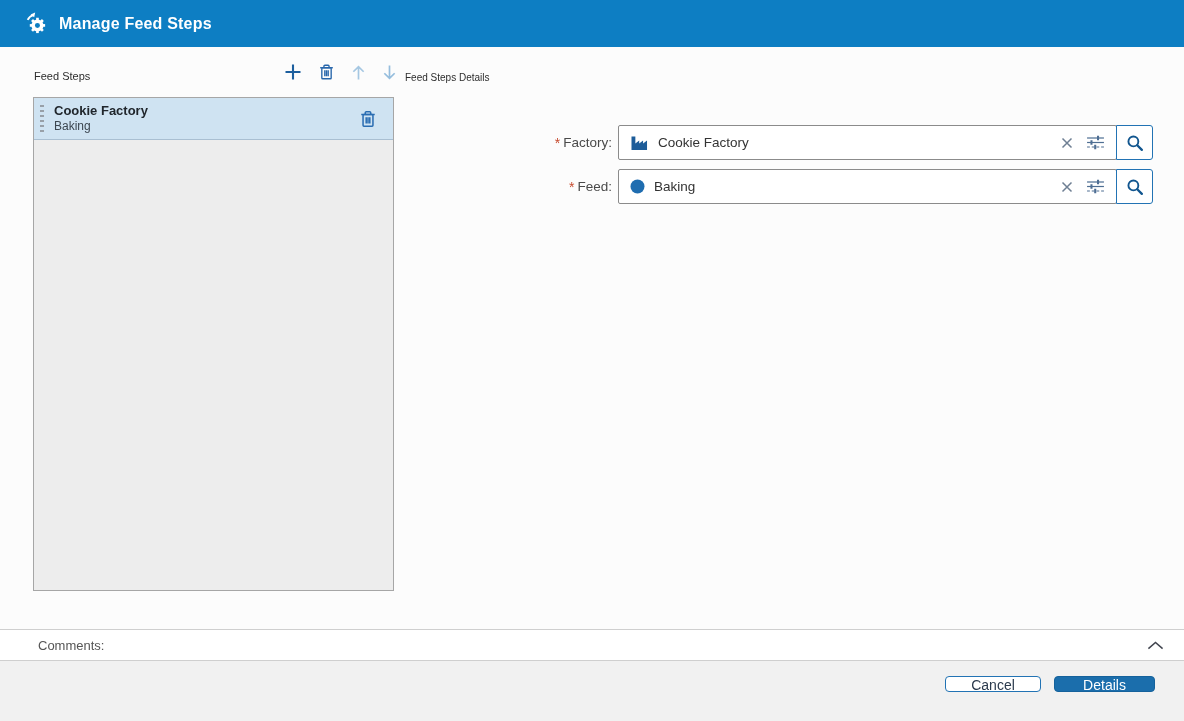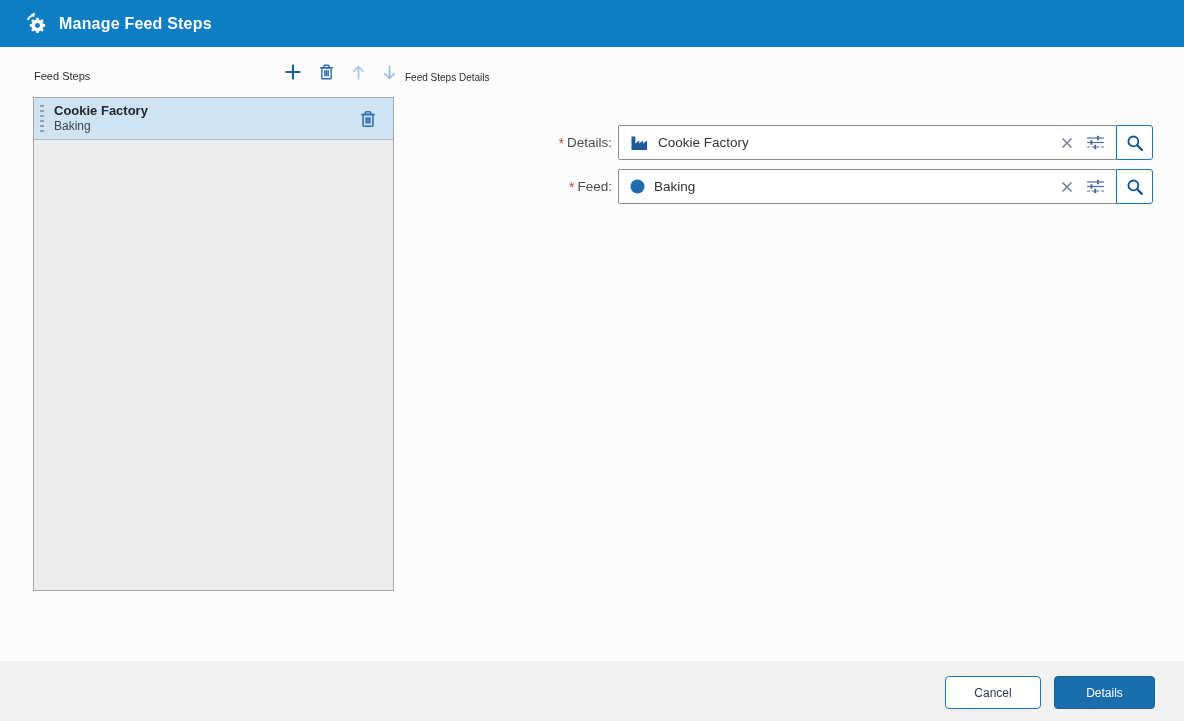--- a/index.html
+++ b/index.html
@@ -55,21 +55,21 @@
   .comments-bar { position:absolute; left:0; top:629px; width:100%; height:32px; background:#fff;
                   border-top:1px solid #cfcfcf; border-bottom:1px solid #cfcfcf;
                   display:flex; align-items:center; padding:0 20px 0 38px; cursor:pointer; }
   .comments-label { font-size:13px; color:#555; }
   .chev { margin-left:auto; line-height:0; }
 
   
   .footer { position:absolute; left:0; top:661px; width:100%; height:60px; background:#f1f1f1;
             display:flex; justify-content:flex-end; align-items:flex-start;
             padding:15px 29px 0 0; gap:13px; }
-  .btn { height:33px; border-radius:4px; font-size:12px; font-family:"Liberation Sans", sans-serif; cursor:pointer; }
+  .btn { height:16px; border-radius:4px; font-size:14px; font-family:"Liberation Sans", sans-serif; cursor:pointer; }
   .btn-cancel { width:96px;  background:#fff; border:1px solid #2273b4; color:#2b3a4d; }
   .btn-manage { width:101px; background:#1b6eac; border:1px solid #15629c; color:#fff; }
 </style>
 </head>
 <body>
 
 <div class="app">
 
   <header class="titlebar">
     <span class="titlebar-icon">
@@ -156,21 +156,21 @@
             <path d="M8 8.5 V15.5 M10 8.5 V15.5 M12 8.5 V15.5"></path>
           </svg>
         </span>
       </button>
     </div>
   </div>
 
   <div class="field-row row-facility">
     <label class="field-label">
       <span class="req">*</span>
-      <span>Details:</span>
+      <span>Factory:</span>
     </label>
     <div class="combo">
       <span class="val-icon">
         <svg width="19" height="16" viewBox="0 0 20 17">
           <path d="M1.5 16 V1.5 H5.6 V9 L9.7 5.9 V9 L13.8 5.9 V9 L18 5.9 V16 Z" fill="#1d5c99"></path>
         </svg>
       </span>
       <span class="val-text">Cookie Factory</span>
       <span class="combo-actions">
         <button class="icon-btn">
@@ -249,19 +249,27 @@
     <button class="search-btn">
       <span>
         <svg width="18" height="18" viewBox="0 0 20 20" fill="none" stroke="#11568f">
           <circle cx="8.2" cy="8.2" r="5.5" stroke-width="2.1"></circle>
           <path d="M12.5 12.5 L17.6 17.6" stroke-width="2.6" stroke-linecap="round"></path>
         </svg>
       </span>
     </button>
   </div>
 
+  <div class="comments-bar">
+    <span class="comments-label">Comments:</span>
+    <span class="chev">
+      <svg width="17" height="9" viewBox="0 0 18 9" fill="none" stroke="#41454f" stroke-width="1.6">
+        <path d="M1.5 7.8 L9 1.3 L16.5 7.8"></path>
+      </svg>
+    </span>
+  </div>
 
   <div class="footer">
     <button class="btn btn-cancel">Cancel</button>
     <button class="btn btn-manage">Details</button>
   </div>
 
 </div>
 
 </body></html>

